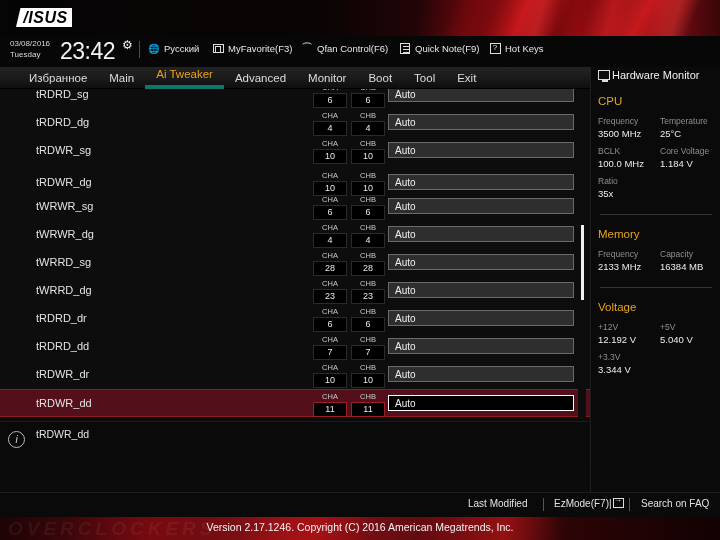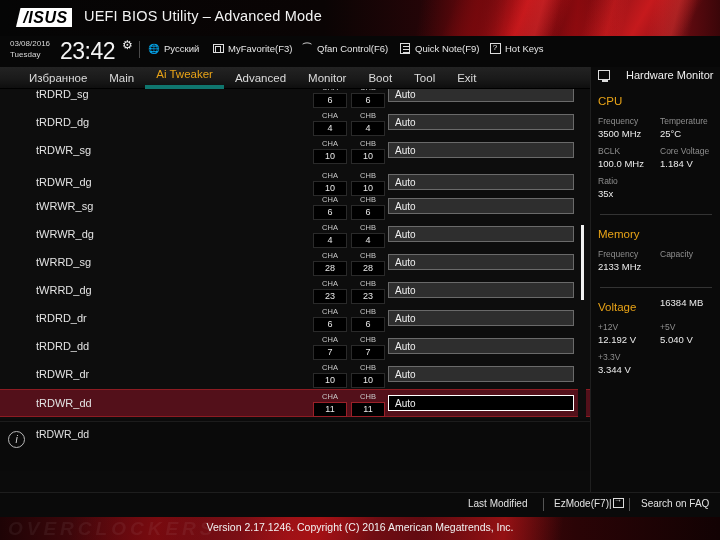--- a/index.html
+++ b/index.html
@@ -104,21 +104,21 @@
   .helppane { position:absolute; left:0; top:421px; width:590px; height:50px; background:#0a0a0a;
               border-top:1px solid #1c1c1c; }
   .info-icon { position:absolute; left:8px; top:431px; width:17px; height:17px;
                border:1px solid #b8b8b8; border-radius:50%; color:#dcdcdc;
                font-size:10px; font-style:italic; text-align:center; line-height:15px; }
   .help-text { position:absolute; left:36px; top:428px; color:#e0e0e0; font-size:10.5px; }
 
   
   .sidebar { position:absolute; left:590px; top:67px; width:130px; height:425px;
              background:#0a0a0a; border-left:1px solid #1f1f1f; }
-  .hwtitle { position:absolute; left:598px; top:69px; display:flex; align-items:center; gap:16px;
+  .hwtitle { position:absolute; left:598px; top:69px; display:flex; align-items:center; gap:2px;
              color:#f0f0f0; font-size:11px; }
   .mon-ico { width:12px; height:10px; border:1px solid #ddd; position:relative; }
   .mon-ico::after { content:""; position:absolute; left:3px; bottom:-3px; width:6px; height:2px;
                     background:#ddd; }
   .sb-head { position:absolute; left:598px; color:#e8a317; font-size:11.5px; }
   .sb-lbl { position:absolute; color:#8e8e8e; font-size:8.5px; }
   .sb-val { position:absolute; color:#ececec; font-size:9.5px; }
   .sb-rule { position:absolute; left:600px; width:112px; height:1px; background:#333; }
 
   
@@ -143,21 +143,20 @@
   .footer-text { position:absolute; width:720px; text-align:center; top:521px;
                  color:#f2f2f2; font-size:10.5px; }
 </style>
 </head>
 <body>
 
 <div id="app">
 
   <div class="banner">
     <div class="asus-logo">/ISUS</div>
-    <div class="banner-title">UEFI BIOS Utility – Advanced Mode</div>
   </div>
 
   <div class="utilbar"></div>
   <div class="dt-block">
     <div>03/08/2016</div>
     <div>Tuesday</div>
   </div>
   <div class="clock">23:42</div>
   <div class="gear">⚙</div>
   <div class="vdiv" style="left:139px;"></div>
@@ -418,21 +417,21 @@
       <div class="sb-val" style="left: 598px; top: 158px;">100.0 MHz</div>
       <div class="sb-lbl" style="left: 660px; top: 146px;">Core Voltage</div>
       <div class="sb-val" style="left: 660px; top: 158px;">1.184 V</div>
       <div class="sb-lbl" style="left: 598px; top: 176px;">Ratio</div>
       <div class="sb-val" style="left: 598px; top: 188px;">35x</div>
       <div class="sb-rule" style="top: 214px;"></div>
       <div class="sb-head" style="top: 228px;">Memory</div>
       <div class="sb-lbl" style="left: 598px; top: 249px;">Frequency</div>
       <div class="sb-val" style="left: 598px; top: 261px;">2133 MHz</div>
       <div class="sb-lbl" style="left: 660px; top: 249px;">Capacity</div>
-      <div class="sb-val" style="left: 660px; top: 261px; margin-top: 36px;">16384 MB</div>
+      <div class="sb-val" style="left: 660px; top: 261px;">16384 MB</div>
       <div class="sb-rule" style="top: 287px;"></div>
       <div class="sb-head" style="top: 301px;">Voltage</div>
       <div class="sb-lbl" style="left: 598px; top: 322px;">+12V</div>
       <div class="sb-val" style="left: 598px; top: 334px;">12.192 V</div>
       <div class="sb-lbl" style="left: 660px; top: 322px;">+5V</div>
       <div class="sb-val" style="left: 660px; top: 334px;">5.040 V</div>
       <div class="sb-lbl" style="left: 598px; top: 352px;">+3.3V</div>
       <div class="sb-val" style="left: 598px; top: 364px;">3.344 V</div>
     </div>
 

